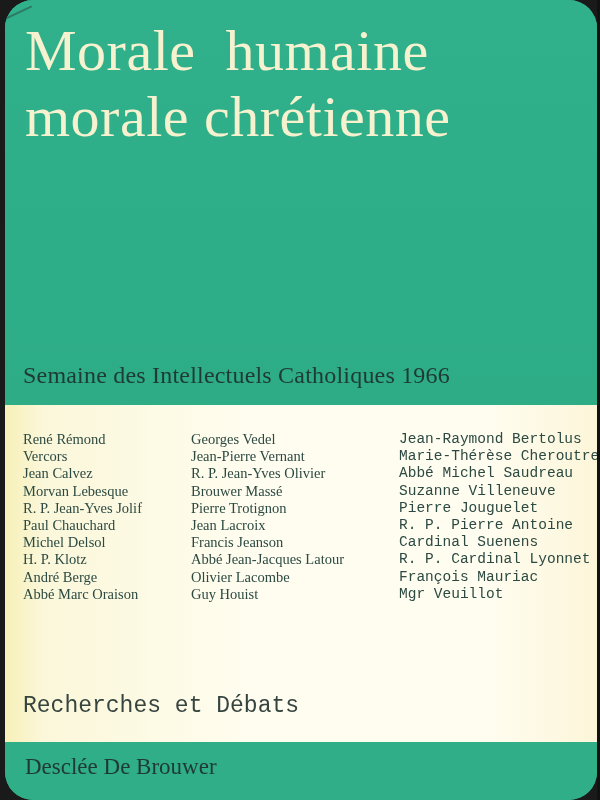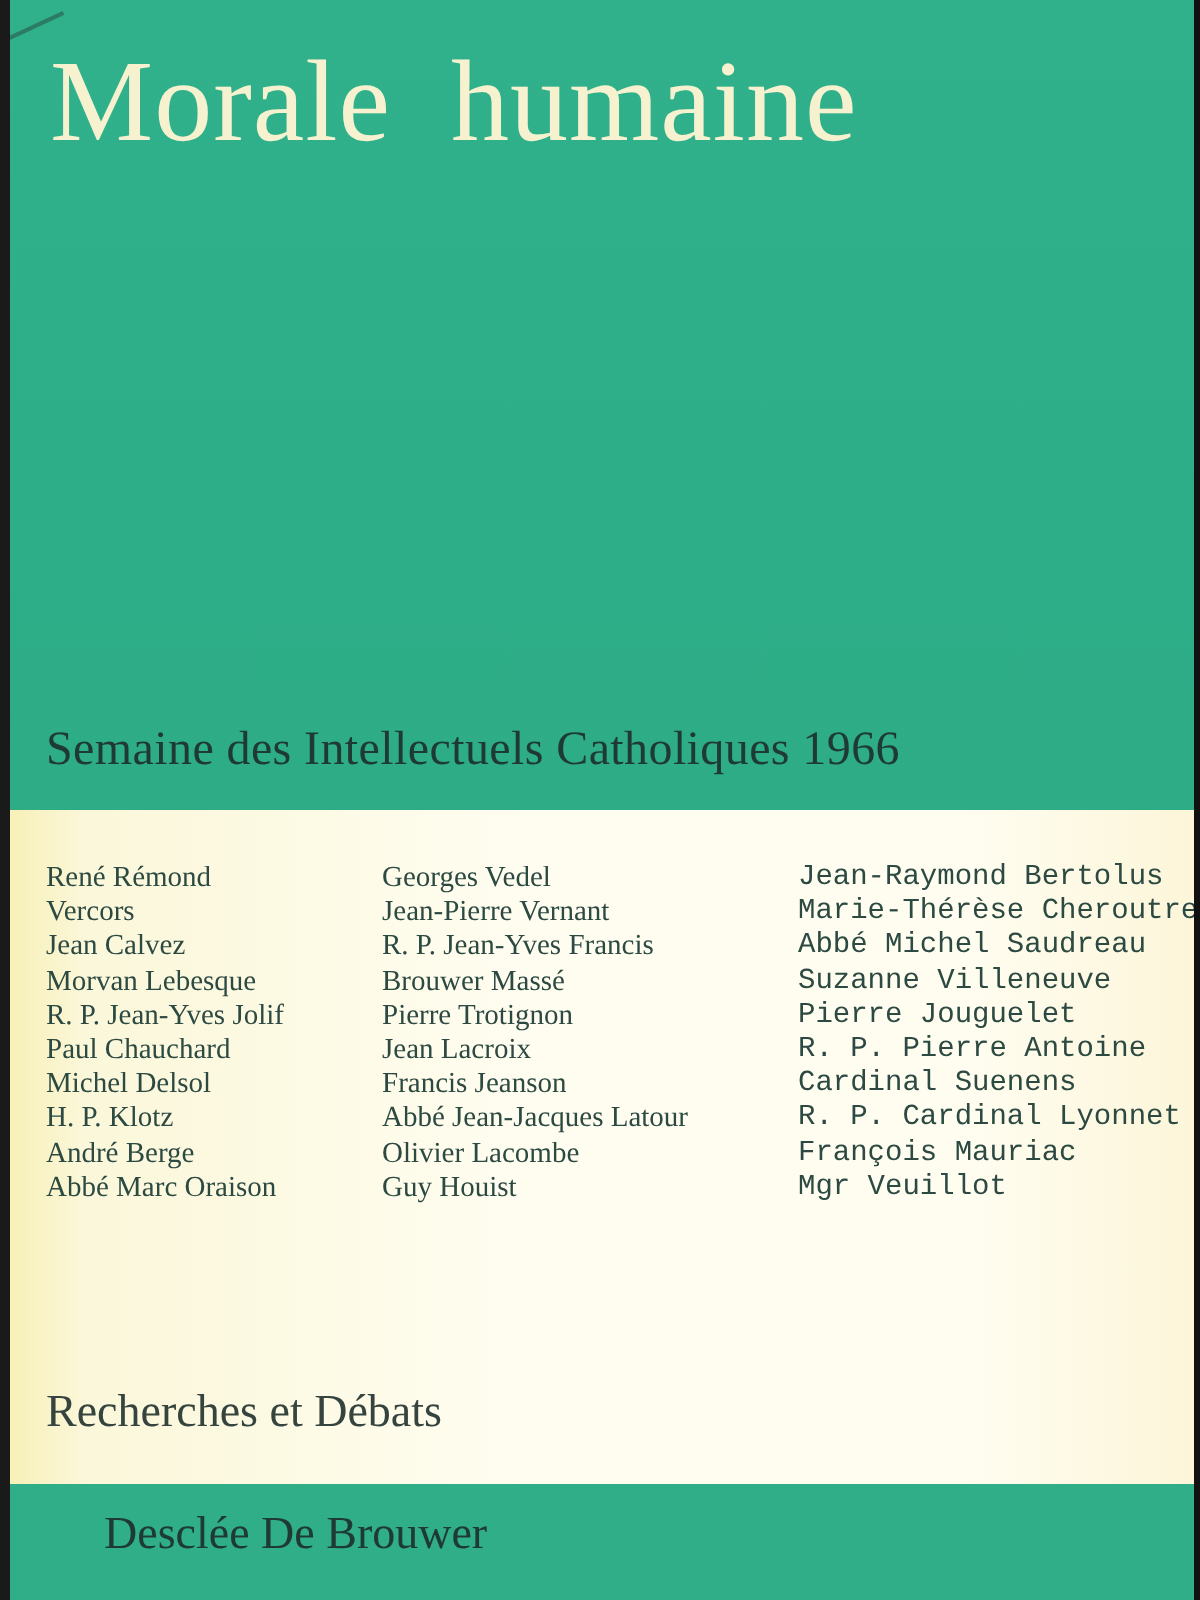--- a/index.html
+++ b/index.html
@@ -6,20 +6,21 @@
     body {
       width: 600px; height: 800px; overflow: hidden;
       background: #1a1a1a;
       position: relative;
       font-family: "DejaVu Serif", "Liberation Serif", serif;
     }
     .cover {
       position: absolute; left: 5px; top: 0; width: 592px; height: 800px;
       background: #2fb08a;
       overflow: hidden;
+      border-radius: 28px;
     }
     .band-top {
       position: absolute; left: 0; top: 0; width: 592px; height: 405px;
       background: linear-gradient(180deg, #31b18b 0%, #2eae88 60%, #2dac86 100%);
     }
     .title {
       position: absolute; left: 20px; top: 18px;
       font-family: "Liberation Serif", serif;
       color: #f6f1cf;
       font-size: 58px;
@@ -48,52 +49,52 @@
       font-size: 14.5px;
       line-height: 17.2px;
     }
     .col { position: absolute; top: 0; }
     .col .name { display: block; white-space: nowrap; }
     .col1 { left: 18px; }
     .col2 { left: 186px; }
     .col3 { left: 394px; font-family: Liberation Mono, monospace; }
     .series {
       position: absolute; left: 18px; top: 288px;
-      font-family: Liberation Serif, serif;
+      font-family: Liberation Mono, monospace;
       color: #36443f;
       font-size: 23px;
     }
     .band-bottom {
       position: absolute; left: 0; top: 742px; width: 592px; height: 58px;
       background: #2fae88;
     }
     .publisher {
       position: absolute; left: 20px; top: 12px;
       font-family: "Liberation Serif", serif;
       color: #1f3a33;
       font-size: 23px;
-      margin-left: 27px;
     }
     .edge-right {
       position: absolute; right: 0; top: 0; width: 3px; height: 800px; background: #111;
     }
     .corner-crease {
       position: absolute; left: 0; top: 0; width: 30px; height: 18px;
       border-bottom: 2px solid rgba(40,70,60,0.5);
       transform: rotate(-25deg); transform-origin: left bottom;
     }
   </style>
 </head>
 <body>
 
 <div class="cover">
   <div class="band-top">
     <div class="corner-crease"></div>
     <h1 class="title" style="margin:0;">
       <span class="line">Morale  humaine</span>
+      <span class="line">morale chrétienne</span>
     </h1>
     <div class="subtitle">Semaine des Intellectuels Catholiques 1966</div>
   </div>
 
   <div class="band-mid">
     <div class="names">
       <div class="col col1">
         <span class="name">René Rémond</span>
         <span class="name">Vercors</span>
         <span class="name">Jean Calvez</span>
@@ -101,21 +102,21 @@
         <span class="name">R. P. Jean-Yves Jolif</span>
         <span class="name">Paul Chauchard</span>
         <span class="name">Michel Delsol</span>
         <span class="name">H. P. Klotz</span>
         <span class="name">André Berge</span>
         <span class="name">Abbé Marc Oraison</span>
       </div>
       <div class="col col2">
         <span class="name">Georges Vedel</span>
         <span class="name">Jean-Pierre Vernant</span>
-        <span class="name">R. P. Jean-Yves Francis</span>
+        <span class="name">R. P. Jean-Yves Olivier</span>
         <span class="name">Brouwer Massé</span>
         <span class="name">Pierre Trotignon</span>
         <span class="name">Jean Lacroix</span>
         <span class="name">Francis Jeanson</span>
         <span class="name">Abbé Jean-Jacques Latour</span>
         <span class="name">Olivier Lacombe</span>
         <span class="name">Guy Houist</span>
       </div>
       <div class="col col3">
         <span class="name">Jean-Raymond Bertolus</span>

